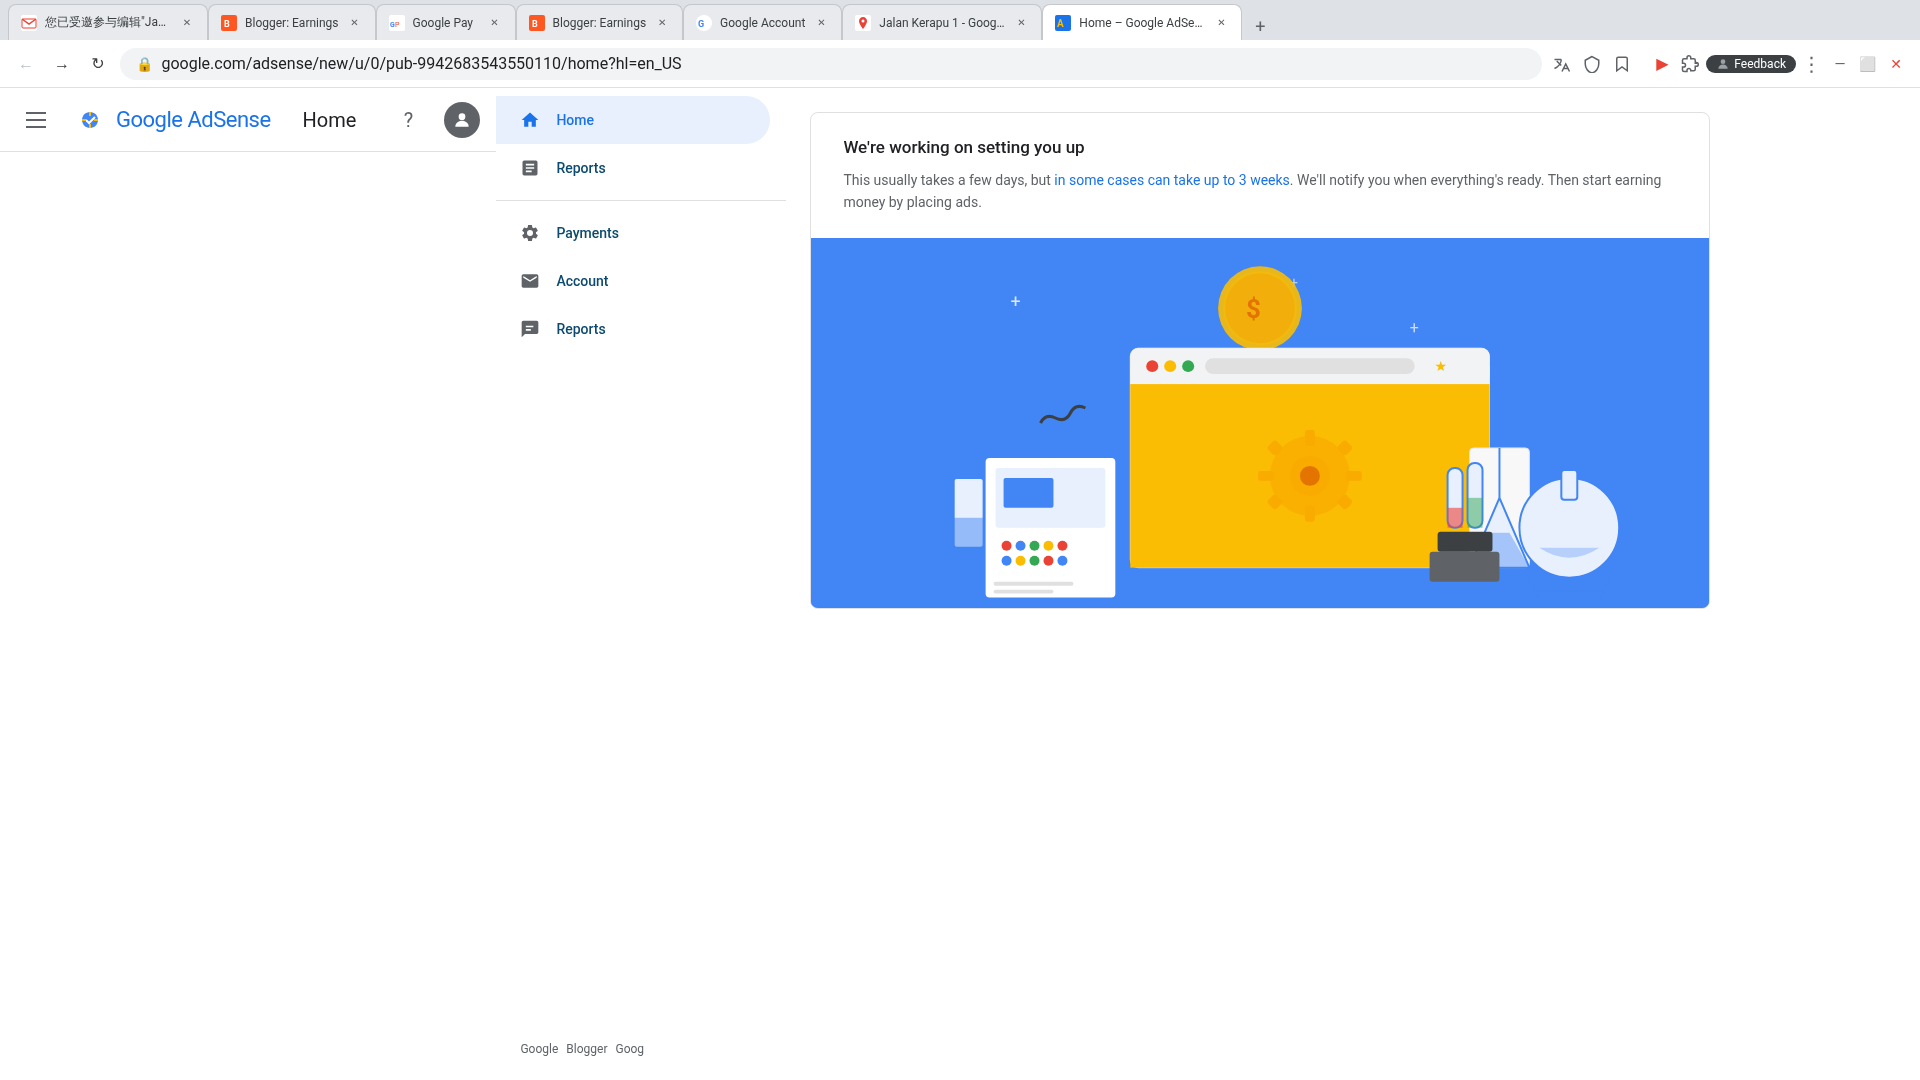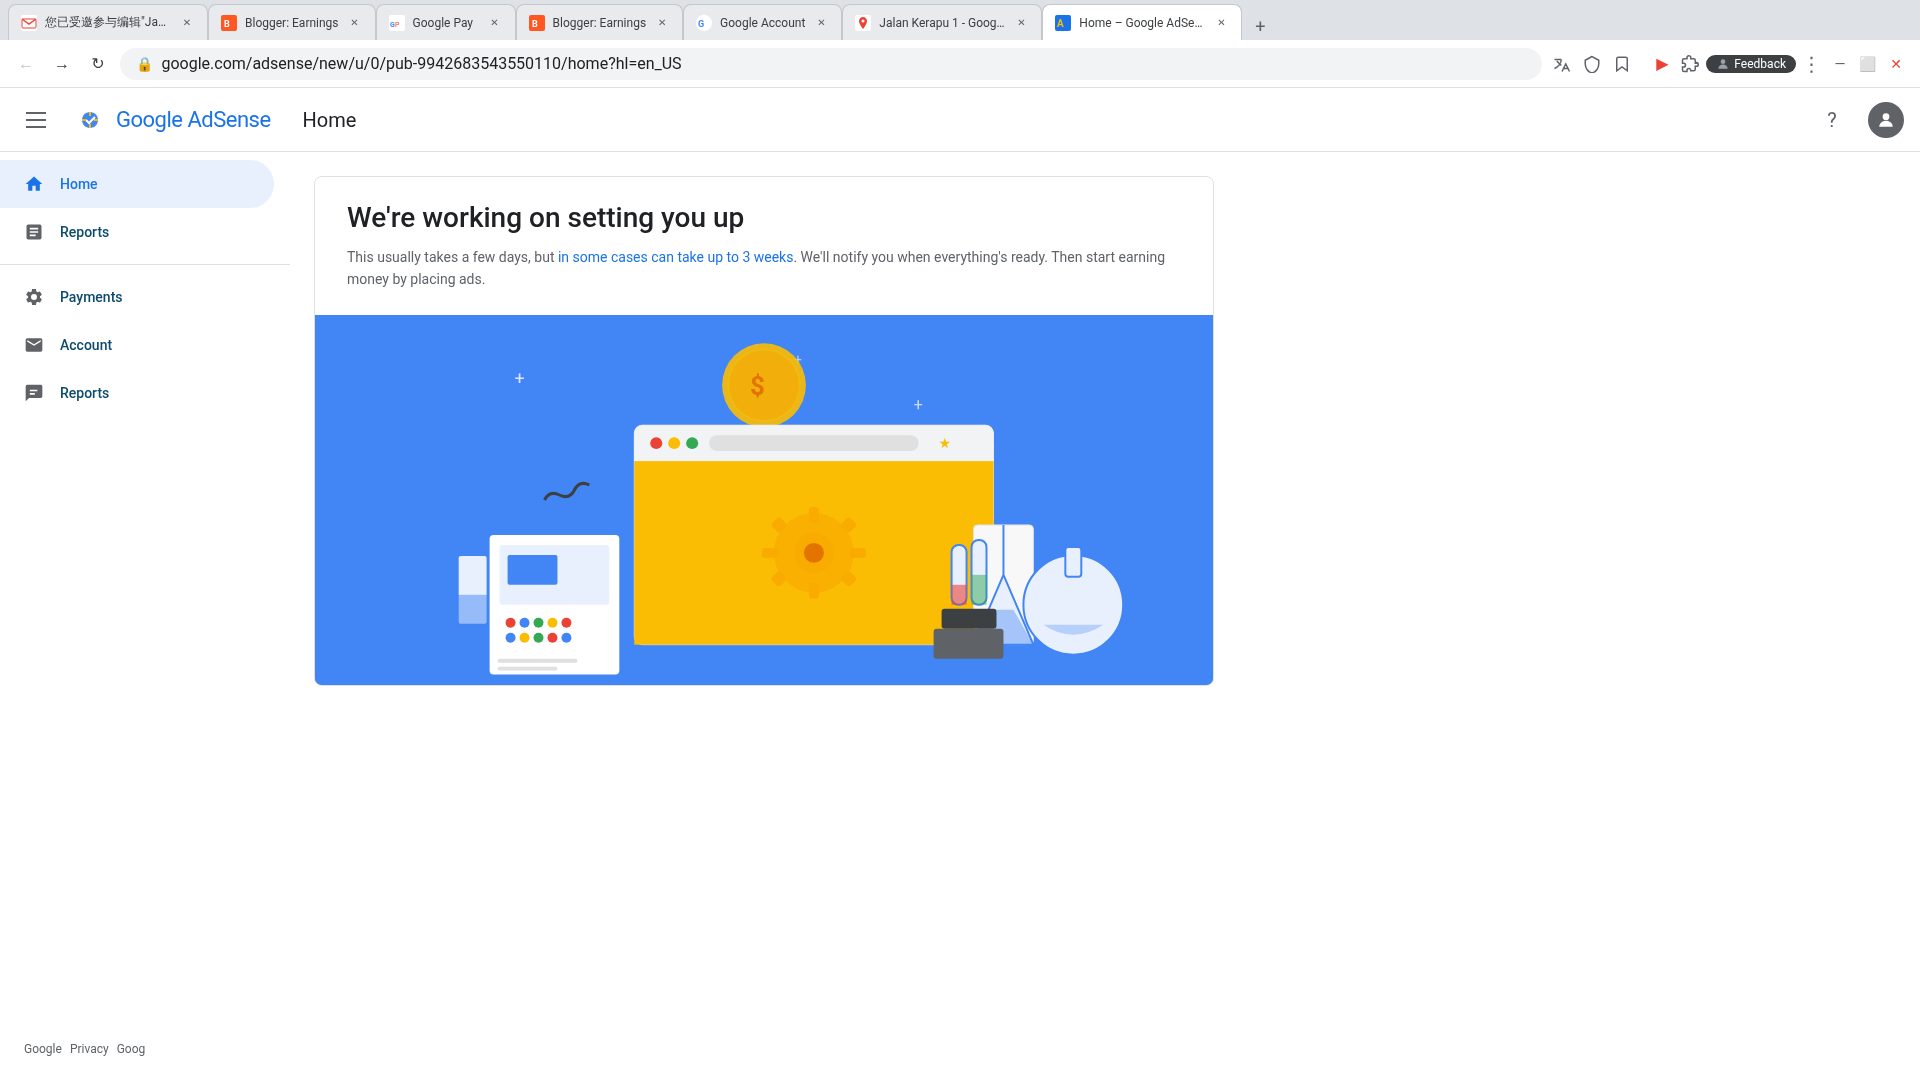--- a/index.html
+++ b/index.html
@@ -22,21 +22,21 @@
     .nav-btn { width: 28px; height: 28px; border-radius: 50%; display: flex; align-items: center; justify-content: center; font-size: 16px; color: #3c4043; cursor: pointer; background: none; border: none; }
     .nav-btn.disabled { color: #bdc1c6; cursor: default; }
     .address-input { flex: 1; height: 32px; border-radius: 16px; background: #f1f3f4; border: none; padding: 0 16px; font-size: 14px; color: #202124; display: flex; align-items: center; gap: 8px; }
     .address-text { flex: 1; font-size: 16px; color: #202124; white-space: nowrap; overflow: hidden; text-overflow: ellipsis; }
     .address-icons { display: flex; align-items: center; gap: 6px; }
     .addr-icon { width: 24px; height: 24px; border-radius: 50%; display: flex; align-items: center; justify-content: center; font-size: 14px; color: #5f6368; cursor: pointer; }
     .toolbar-icons { display: flex; align-items: center; gap: 4px; margin-left: 8px; }
     .incognito-badge { background: #3c4043; color: #fff; border-radius: 12px; padding: 2px 10px; font-size: 12px; display: flex; align-items: center; gap: 4px; }
 
     
-    .app { display: flex; flex-direction: column; flex: 1; background: #fff; overflow: hidden; }
+    .app { display: flex; flex-direction: row; flex: 1; background: #fff; overflow: hidden; }
 
     
     .app-header { display: flex; align-items: center; height: 64px; padding: 0 16px; border-bottom: 1px solid #e0e0e0; gap: 16px; flex-shrink: 0; }
     .hamburger { width: 40px; height: 40px; border-radius: 50%; display: flex; align-items: center; justify-content: center; cursor: pointer; flex-direction: column; gap: 5px; padding: 10px; }
     .hamburger span { width: 20px; height: 2px; background: #5f6368; display: block; }
     .adsense-logo { display: flex; align-items: center; gap: 8px; text-decoration: none; }
     .logo-icon { width: 36px; height: 36px; }
     .logo-text { font-size: 22px; font-weight: 400; color: #5f6368; letter-spacing: -0.5px; }
     .logo-text span { color: #1a73e8; }
     .header-title { font-size: 20px; font-weight: 400; color: #202124; margin-left: 16px; }
@@ -55,21 +55,21 @@
     .sidebar-item .item-icon { width: 20px; height: 20px; display: flex; align-items: center; justify-content: center; font-size: 18px; flex-shrink: 0; }
     .sidebar-item .item-label { font-size: 14px; font-weight: 500; }
     .sidebar-divider { height: 1px; background: #e0e0e0; margin: 8px 0; }
     .sidebar-footer { padding: 16px 24px; display: flex; gap: 8px; font-size: 12px; color: #5f6368; }
     .sidebar-footer a { color: #5f6368; text-decoration: none; }
 
     
     .content { flex: 1; overflow-y: auto; padding: 24px; background: #fff; }
     .card { background: #fff; border: 1px solid #e0e0e0; border-radius: 8px; overflow: hidden; max-width: 900px; }
     .card-text { padding: 24px 32px; }
-    .card-heading { font-size: 28px; font-weight: 500; color: #202124; margin-bottom: 12px; }
+    .card-heading { font-size: 17px; font-weight: 500; color: #202124; margin-bottom: 12px; }
     .card-body { font-size: 14px; color: #5f6368; line-height: 1.6; }
     .card-body .highlight { color: #1a73e8; }
 
     
     .illustration { width: 100%; height: 370px; background: #4285f4; display: flex; align-items: center; justify-content: center; position: relative; overflow: hidden; }
 
     
     .illus-svg { width: 100%; height: 100%; }
 
     
@@ -290,21 +290,21 @@
               <svg width="20" height="20" viewBox="0 0 24 24" fill="#5f6368">
                   <path d="M20 2H4c-1.1 0-2 .9-2 2v18l4-4h14c1.1 0 2-.9 2-2V4c0-1.1-.9-2-2-2zm-7 12H7v-2h6v2zm3-4H7V8h9v2z"></path>
                 </svg>
             </div>
             <span class="item-label">Reports</span>
           </div>
         </div>
 
         <div class="sidebar-footer">
           <a href="#">Google</a>
-          <a href="#">Privacy</a>
+          <a href="#">Blogger</a>
           <a href="#">Goog</a>
         </div>
       </div>
 
       <div class="content">
         <div class="card">
           <div class="card-text">
             <div class="card-heading">We're working on setting you up</div>
             <div class="card-body">
               <span>This usually takes a few days, but </span><span class="highlight">in some cases can take up to 3 weeks</span><span>. We'll notify you when everything's ready. Then start earning money by placing ads.</span>

